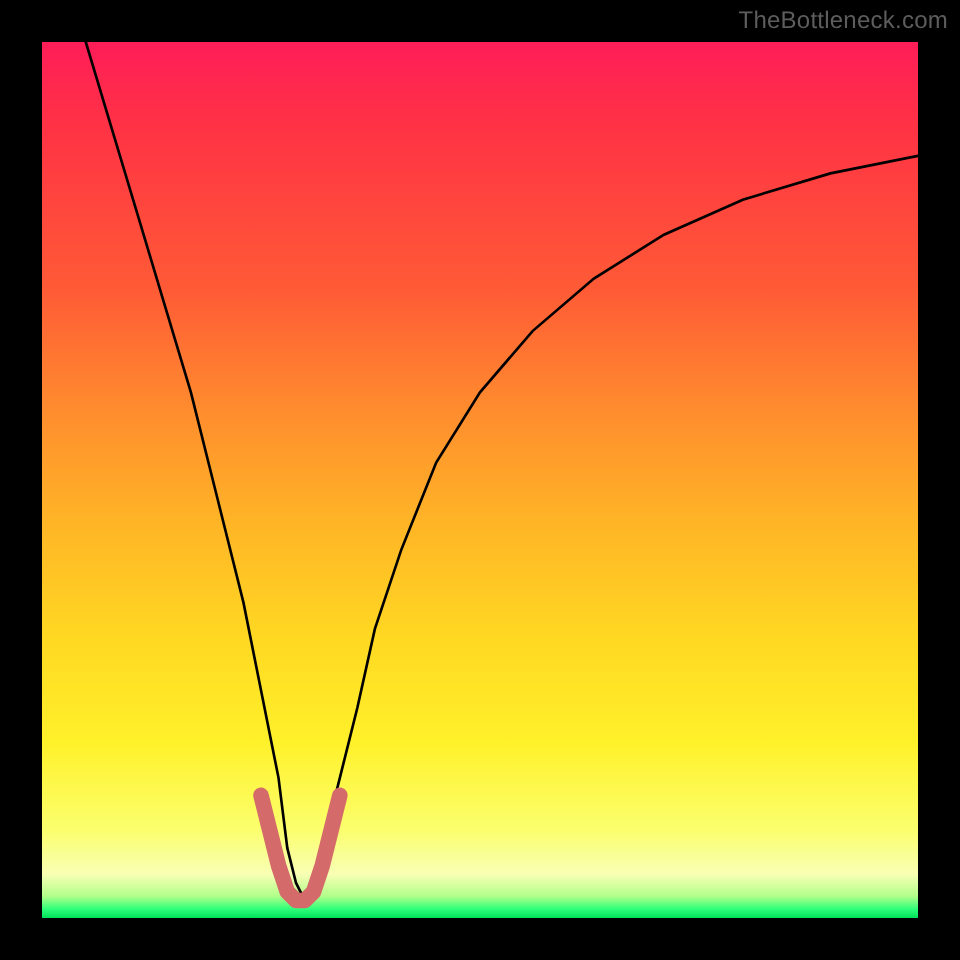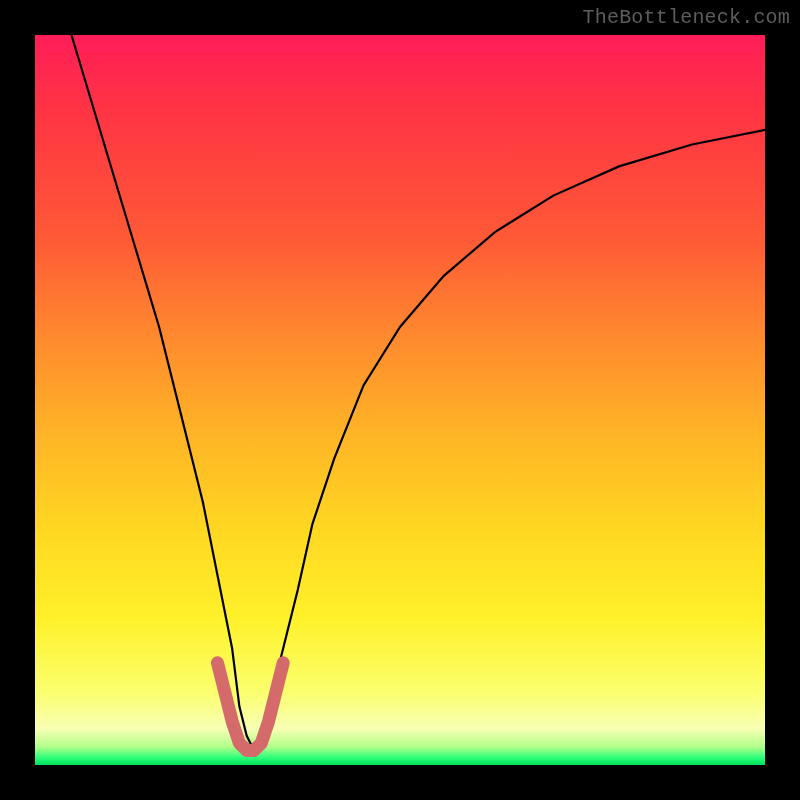--- a/index.html
+++ b/index.html
@@ -50,21 +50,20 @@
     height: 730px;
   }
   .watermark {
     position: absolute;
     top: 6px;
     right: 10px;
     color: #5d5d5d;
     font-size: 20px;
     font-weight: 500;
     letter-spacing: 0.2px;
-    font-family: Liberation Mono, monospace;
   }
 </style>
 </head>
 <body>
 
 <div class="frame">
 
   <div class="watermark">TheBottleneck.com</div>
 
   <div class="plot">

